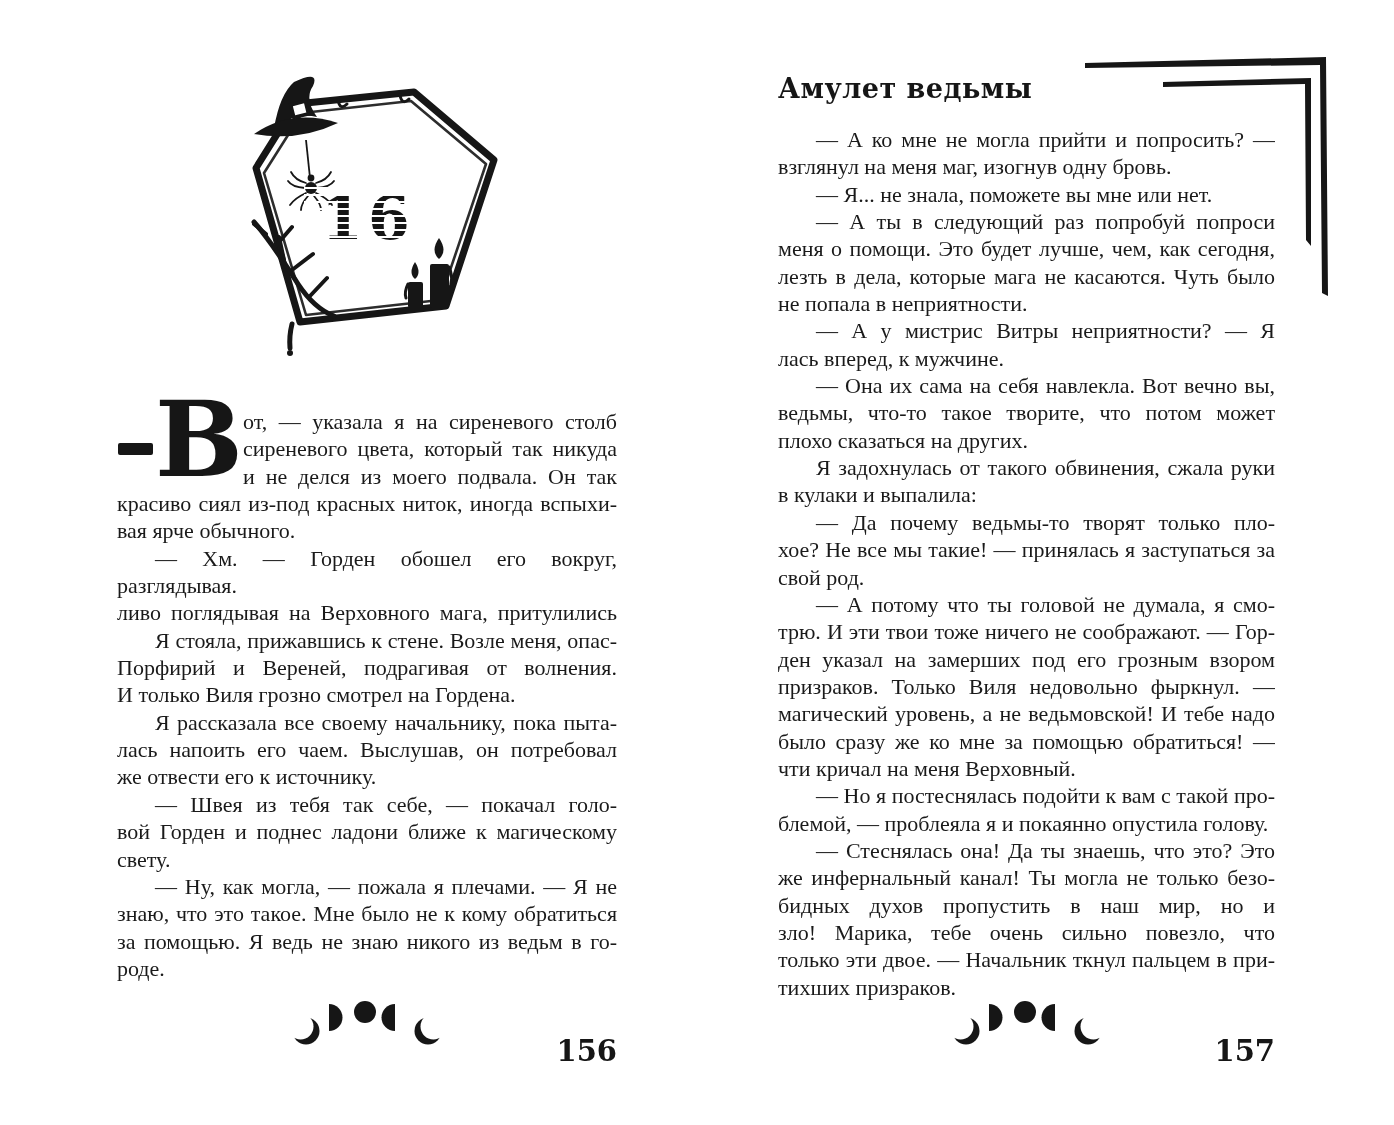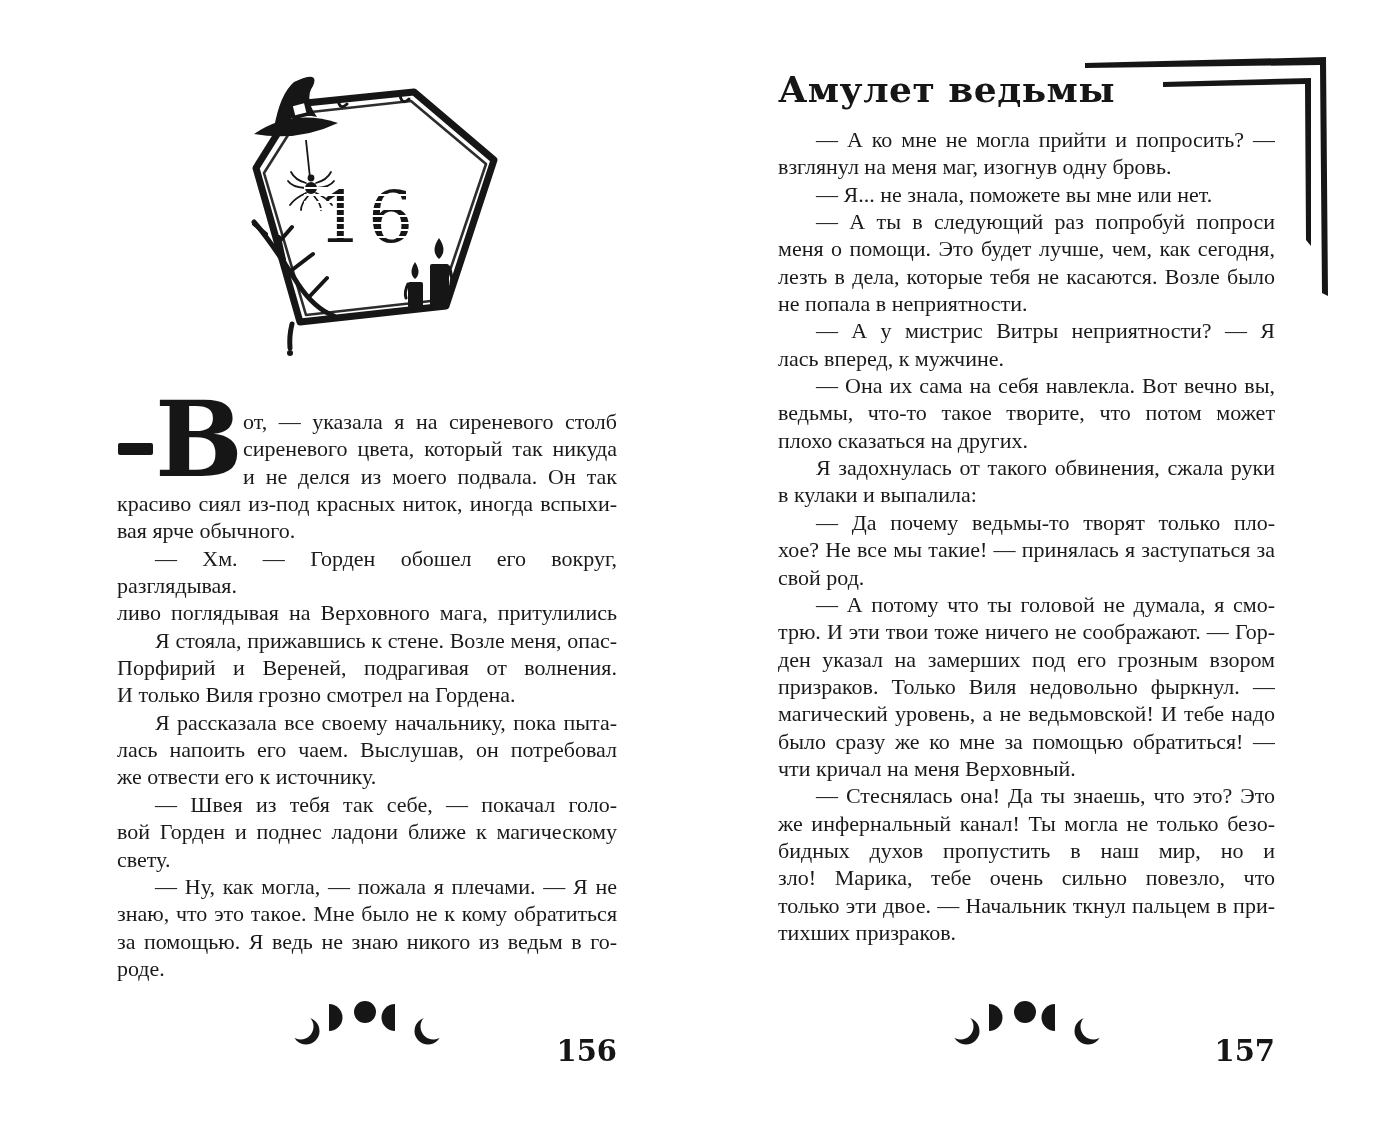--- a/index.html
+++ b/index.html
@@ -7,34 +7,34 @@
   .spread{
     position:relative;width:1394px;height:1125px;margin:0 auto;
     background:#ffffff;overflow:hidden;
     font-family:"Liberation Serif",serif;color:#1a1a1a;
   }
   
   .chapter-ornament{position:absolute;left:240px;top:72px;width:300px;height:290px;}
   .chapter-ornament svg{position:absolute;left:0;top:0;}
   .chapter-number{
     position:absolute;left:46px;top:94px;width:164px;height:104px;
-    font-family:"DejaVu Serif",serif;font-weight:400;font-size:71px;line-height:104px;
+    font-family:"DejaVu Serif",serif;font-weight:700;font-size:60px;line-height:104px;
     text-align:center;letter-spacing:5px;color:#161616;
   }
   .chapter-number::after{
     content:"";position:absolute;left:18px;right:18px;top:16px;bottom:20px;
     background:repeating-linear-gradient(180deg,transparent 0 5px,#ffffff 5px 7px);
     pointer-events:none;
   }
   
   .corner-ornament{position:absolute;left:1085px;top:50px;width:250px;height:250px;}
   
   .running-header{
     position:absolute;left:778px;top:74px;margin:0;
-    font-family:"DejaVu Serif",serif;font-weight:700;font-size:36px;line-height:30px;
+    font-family:"DejaVu Serif",serif;font-weight:700;font-size:27px;line-height:30px;
     letter-spacing:.5px;color:#161616;
   }
   
   .body-text{position:absolute;font-size:22px;}
   #left-text{left:117px;top:408px;width:500px;}
   #right-text{left:778px;top:126px;width:497px;}
   .para{margin:0;padding:0;}
   .line{
     height:27.35px;line-height:27.35px;overflow:hidden;
     text-align:justify;text-align-last:justify;white-space:normal;
@@ -176,21 +176,21 @@
         <div class="para">
           <div class="line indent">— А ко мне не могла прийти и попросить? —</div>
           <div class="line last">взглянул на меня маг, изогнув одну бровь.</div>
         </div>
         <div class="para">
           <div class="line last indent">— Я... не знала, поможете вы мне или нет.</div>
         </div>
         <div class="para">
           <div class="line indent">— А ты в следующий раз попробуй попроси</div>
           <div class="line">меня о помощи. Это будет лучше, чем, как сегодня,</div>
-          <div class="line">лезть в дела, которые тебя не касаются. Возле было</div>
+          <div class="line">лезть в дела, которые мага не касаются. Чуть было</div>
           <div class="line last">не попала в неприятности.</div>
         </div>
         <div class="para">
           <div class="line indent">— А у мистрис Витры неприятности? — Я пода-</div>
           <div class="line last">лась вперед, к мужчине.</div>
         </div>
         <div class="para">
           <div class="line indent">— Она их сама на себя навлекла. Вот вечно вы,</div>
           <div class="line">ведьмы, что-то такое творите, что потом может</div>
           <div class="line last">плохо сказаться на других.</div>
@@ -205,20 +205,24 @@
           <div class="line last">свой род.</div>
         </div>
         <div class="para">
           <div class="line indent">— А потому что ты головой не думала, я смо-</div>
           <div class="line">трю. И эти твои тоже ничего не соображают. — Гор-</div>
           <div class="line">ден указал на замерших под его грозным взором</div>
           <div class="line">призраков. Только Виля недовольно фыркнул. — Это</div>
           <div class="line">магический уровень, а не ведьмовской! И тебе надо</div>
           <div class="line">было сразу же ко мне за помощью обратиться! — по-</div>
           <div class="line last">чти кричал на меня Верховный.</div>
+        </div>
+        <div class="para">
+          <div class="line indent">— Но я постеснялась подойти к вам с такой про-</div>
+          <div class="line last">блемой, — проблеяла я и покаянно опустила голову.</div>
         </div>
         <div class="para">
           <div class="line indent">— Стеснялась она! Да ты знаешь, что это? Это</div>
           <div class="line">же инфернальный канал! Ты могла не только безо-</div>
           <div class="line">бидных духов пропустить в наш мир, но и настоящее</div>
           <div class="line">зло! Марика, тебе очень сильно повезло, что пришли</div>
           <div class="line">только эти двое. — Начальник ткнул пальцем в при-</div>
           <div class="line last">тихших призраков.</div>
         </div>
       </div>

